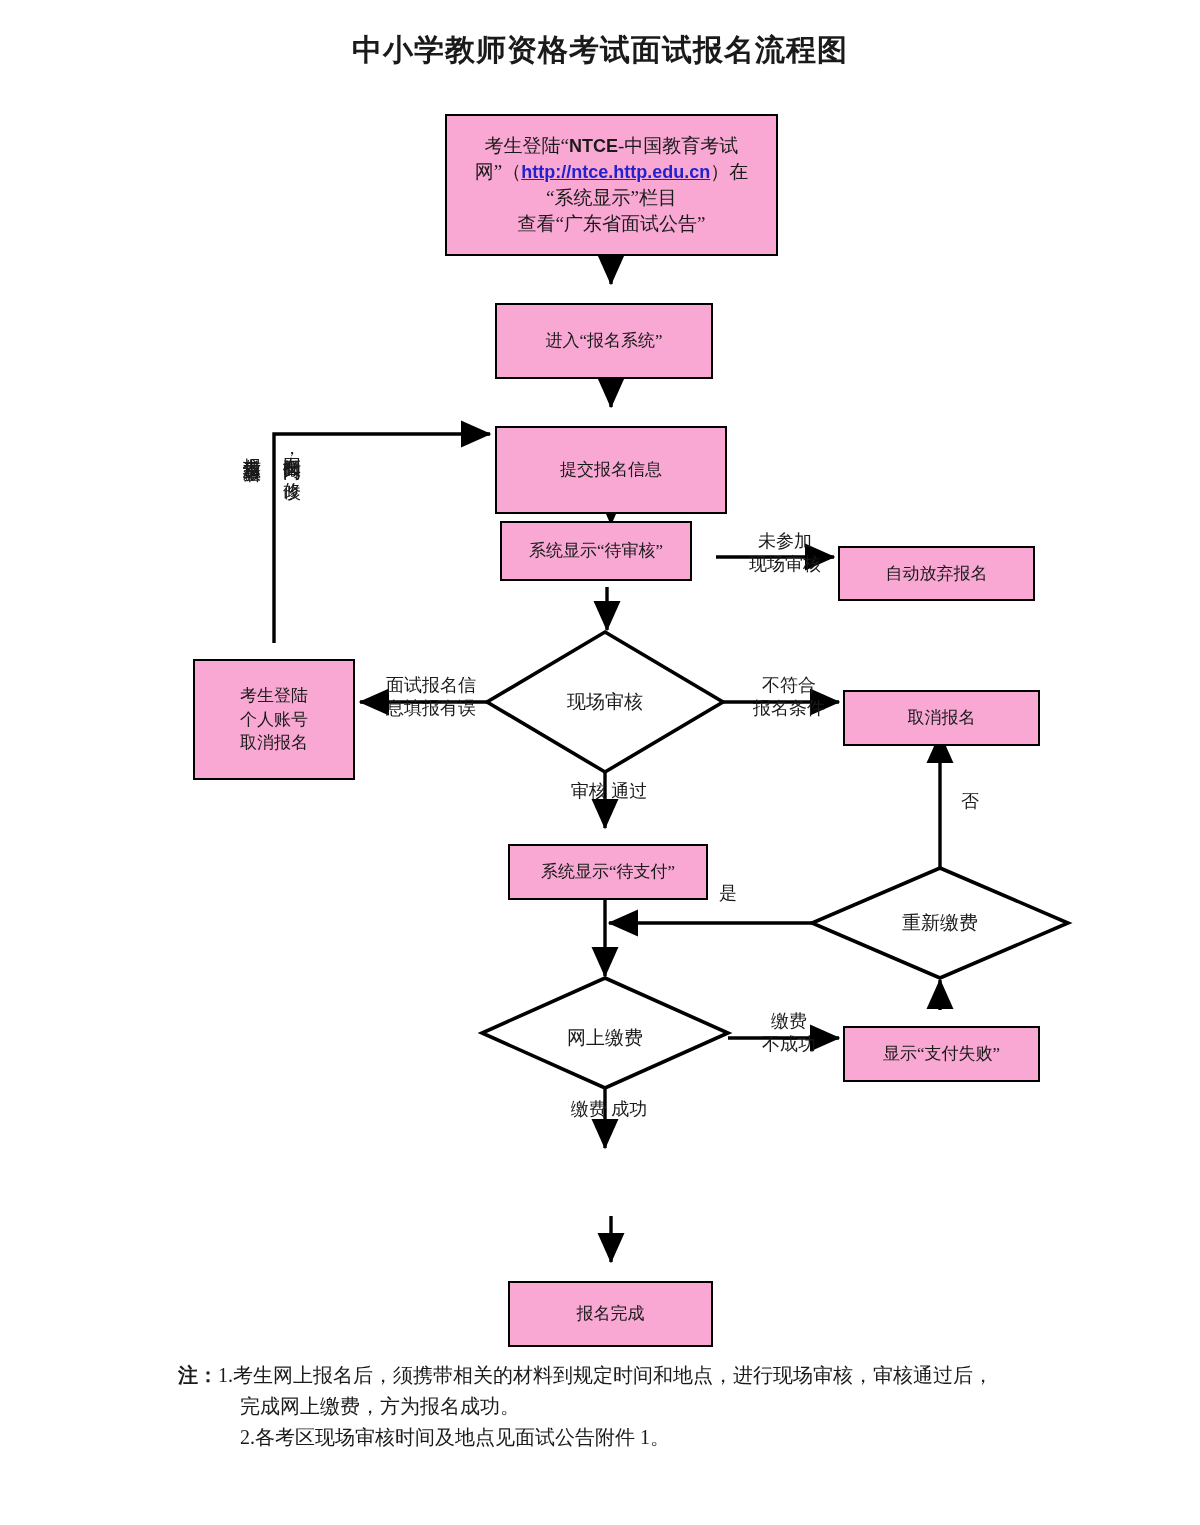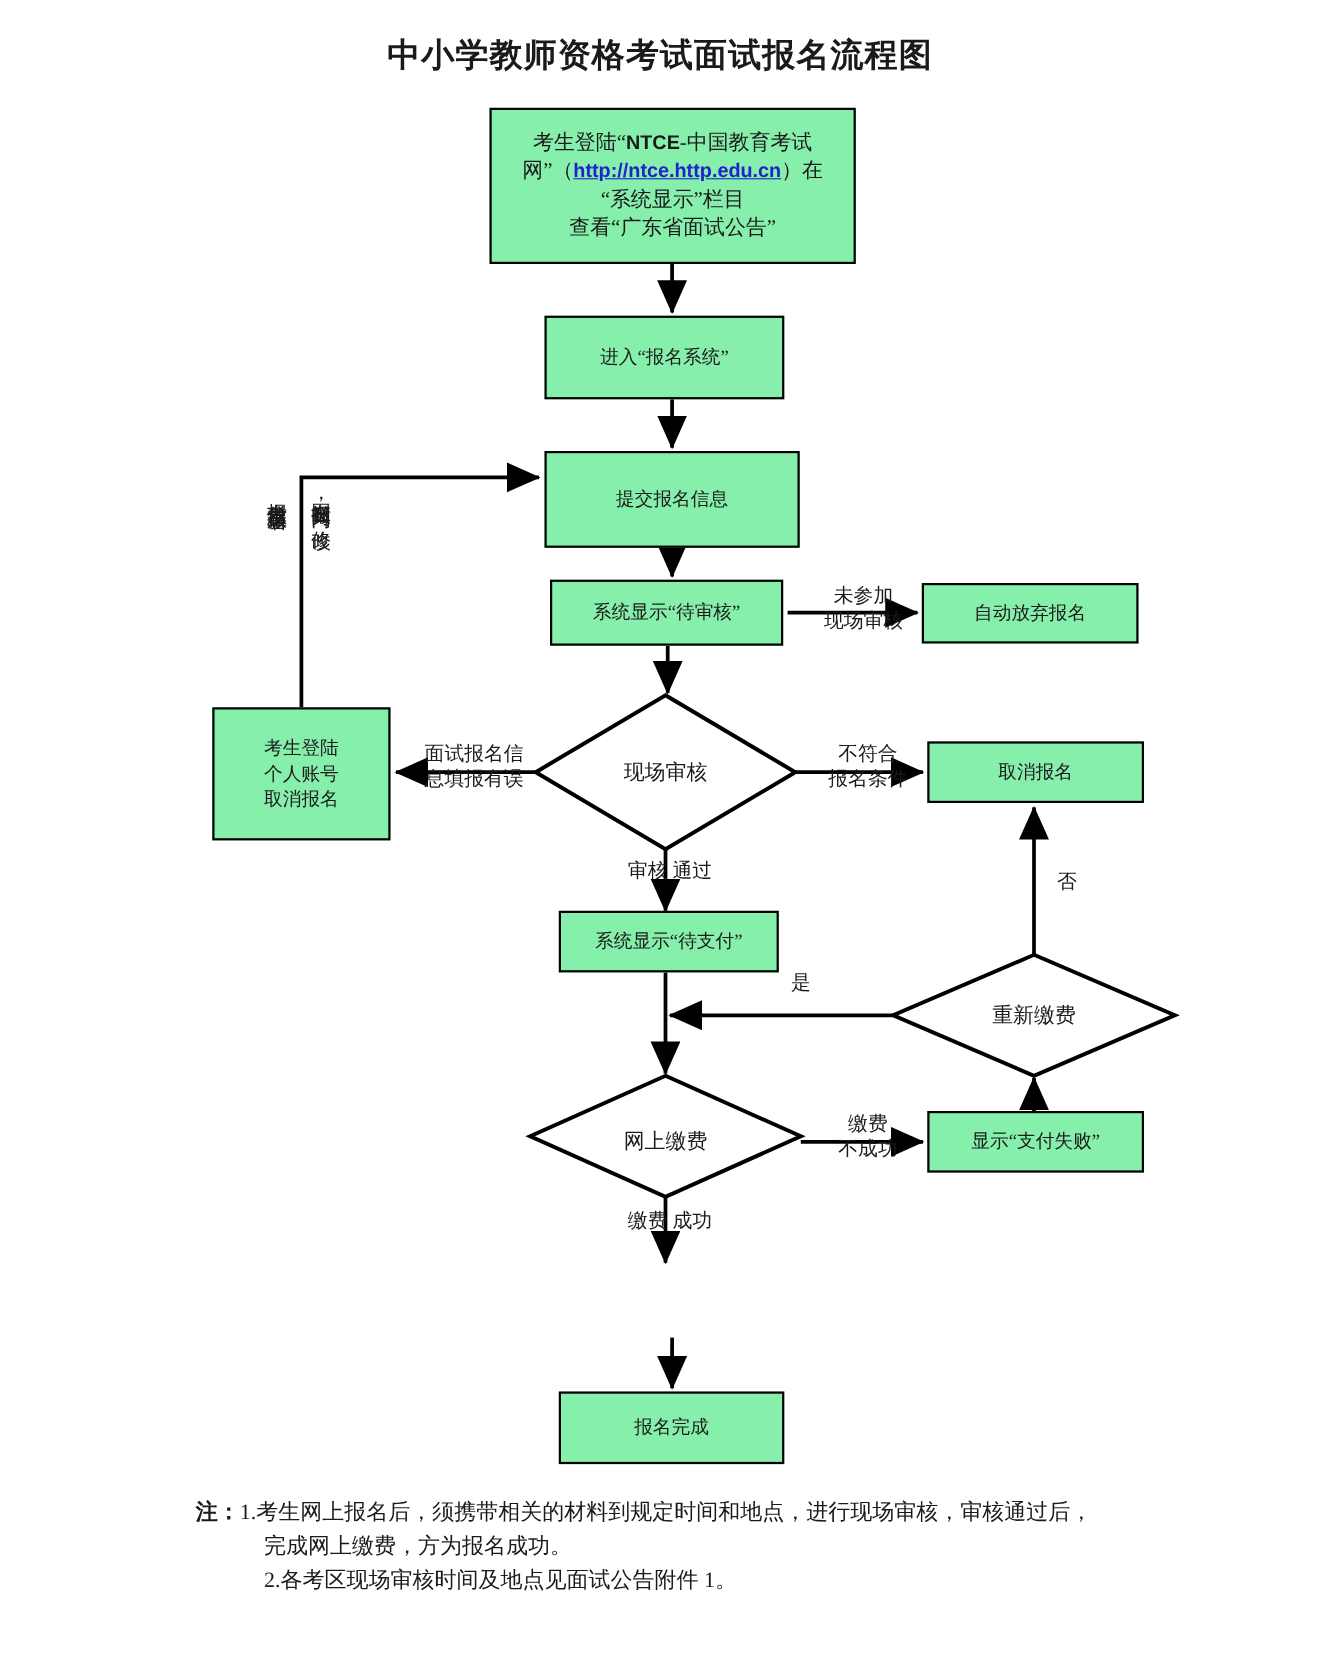--- a/index.html
+++ b/index.html
@@ -15,21 +15,21 @@
     position:absolute;left:0;top:30px;width:1200px;text-align:center;
     font-size:30px;font-weight:bold;letter-spacing:1px;
     font-family:"Liberation Serif","DejaVu Serif",serif;
   }
 
   .node{
     position:absolute;box-sizing:border-box;
     display:flex;align-items:center;justify-content:center;
     text-align:center;line-height:1.38;font-size:17px;
   }
-  .box{border:2.6px solid #000;background:#86efac;}
+  .box{border:2.6px solid #000;background:#f9a8d4;margin-top:16px;}
 
   .dlabel{
     position:absolute;display:flex;align-items:center;justify-content:center;
     text-align:center;font-size:19px;pointer-events:none;
   }
 
   .edge-label{
     position:absolute;font-size:18px;line-height:1.25;text-align:center;
     white-space:pre-line;
   }
@@ -119,21 +119,21 @@
       <div><span>网”（</span><a class="link url" href="#">http://ntce.http.edu.cn</a><span>）在</span></div>
       <div>“系统显示”栏目</div>
       <div>查看“广东省面试公告”</div>
     </div>
   </div>
 
   <div class="node box" style="left:495px;top:287px;width:218px;height:76px;">进入“报名系统”</div>
 
   <div class="node box" style="left:495px;top:410px;width:232px;height:88px;">提交报名信息</div>
 
-  <div class="node box" style="left:500px;top:527px;width:212px;height:60px;">系统显示“待审核”</div>
+  <div class="node box" style="left:500px;top:505px;width:192px;height:60px;">系统显示“待审核”</div>
 
   <div class="node box" style="left:838px;top:530px;width:197px;height:55px;">自动放弃报名</div>
 
   <div class="node box" style="left:843px;top:674px;width:197px;height:56px;">取消报名</div>
 
   <div class="node box" style="left:193px;top:643px;width:162px;height:121px;">
     <div style="white-space:pre-line;">考生登陆
 个人账号
 取消报名</div>
   </div>

